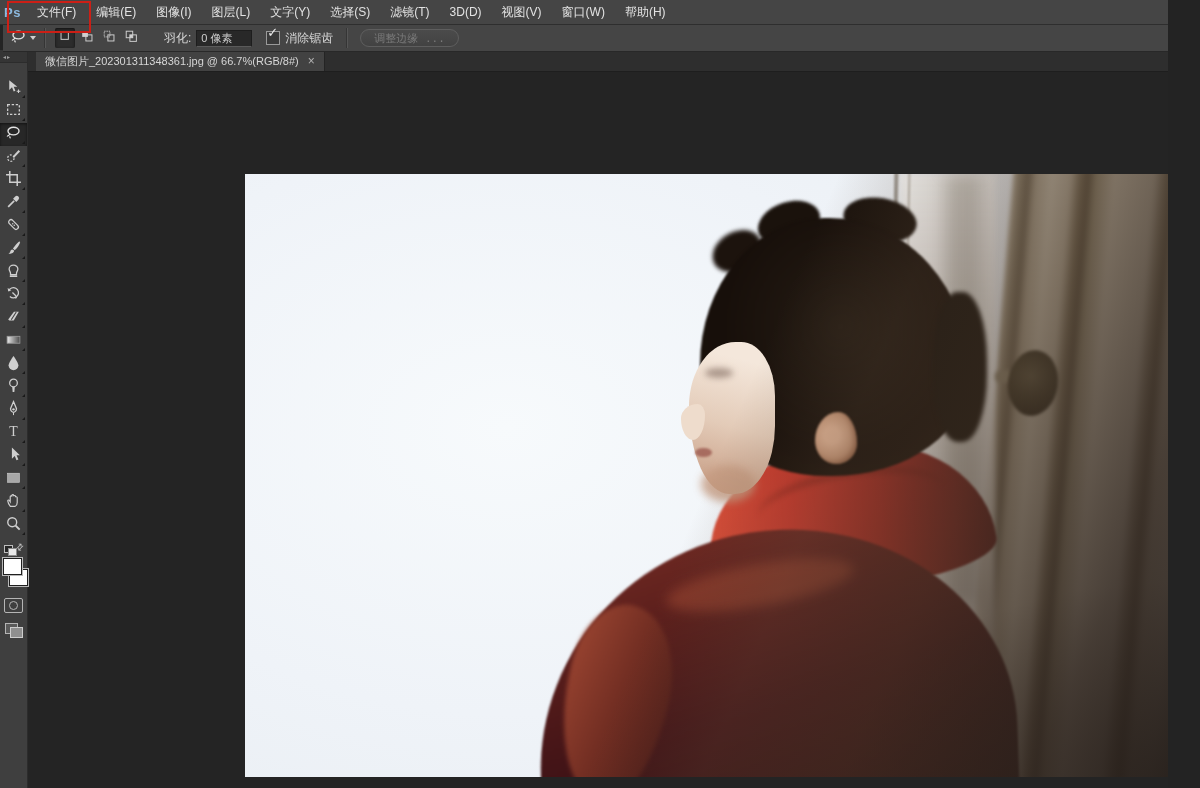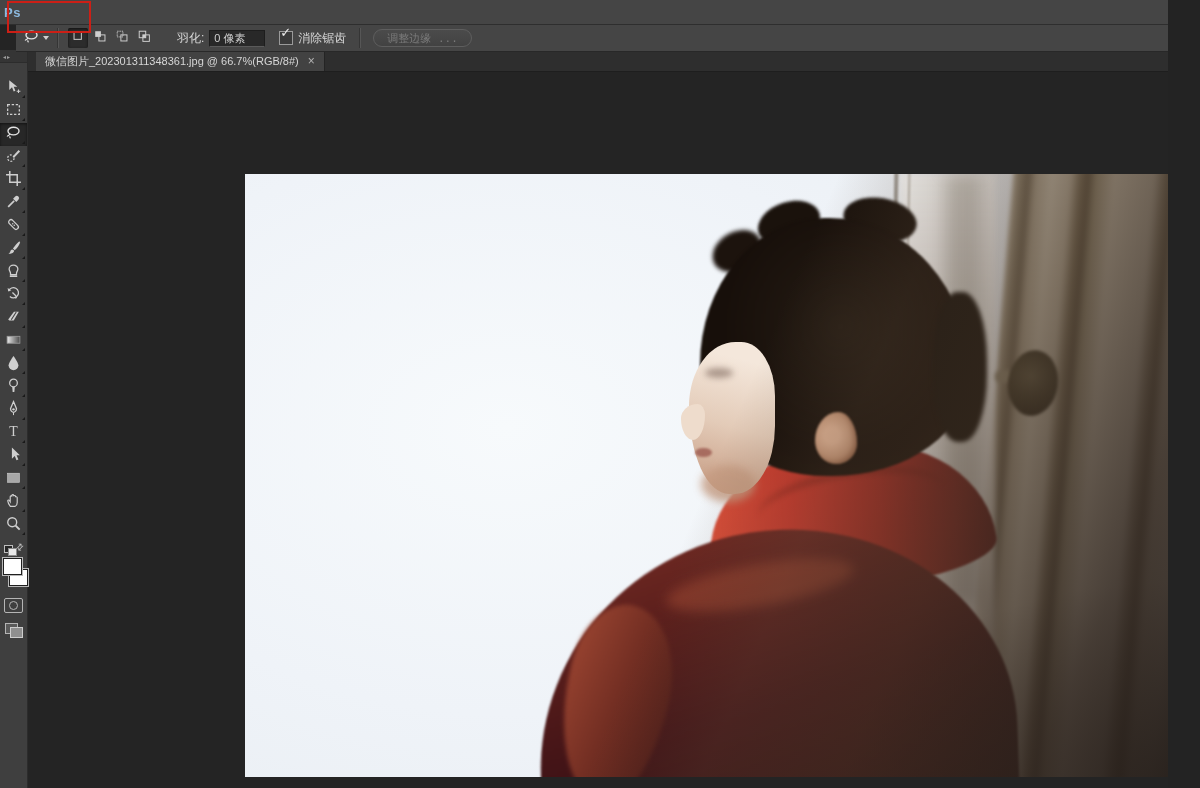--- a/index.html
+++ b/index.html
@@ -10,21 +10,21 @@
   .menu-bar{position:absolute;left:0;top:0;right:0;height:24px;background:#454545;
             border-bottom:1px solid #2e2e2e;display:flex;align-items:center;z-index:30;}
   .ps-logo{color:#8cb9de;font-weight:bold;font-size:13px;margin:0 6px 0 4px;letter-spacing:.5px;}
   .menu-item{color:#e2e2e2;font-size:12px;line-height:24px;padding:0 10px;cursor:default;}
 
   
   .annotation-box{position:absolute;left:7px;top:1px;width:80px;height:28px;
                   border:2px solid var(--annot,#cc1f16);z-index:60;pointer-events:none;}
 
   
-  .options-bar{position:absolute;left:16px;top:25px;right:0;height:26px;background:#454545;
+  .options-bar{position:absolute;left:3px;top:25px;right:0;height:26px;background:#454545;
                border-bottom:1px solid #282828;display:flex;align-items:center;z-index:29;font-size:12px;}
   .ob-tool{display:flex;align-items:center;margin-left:7px;}
   .ob-tool svg{width:17px;height:17px;}
   .caret{width:0;height:0;border-left:3.5px solid transparent;border-right:3.5px solid transparent;
          border-top:4px solid #cfcfcf;margin-left:3px;}
   .ob-sep{width:1px;height:20px;background:#353535;border-right:1px solid #565656;margin:0 8px;}
   .mode-btn{width:20px;height:20px;display:flex;align-items:center;justify-content:center;border-radius:2px;margin:0 1px;}
   .mode-btn svg{width:13px;height:13px;}
   .mode-btn.pressed{background:#2c2c2c;box-shadow:inset 0 1px 3px rgba(0,0,0,.65);}
   .ob-label{color:#d8d8d8;margin:0 5px;}
@@ -133,20 +133,33 @@
                 rgba(70,54,40,.55) 72%, rgba(46,36,30,.82) 88%, rgba(36,29,25,.92) 100%),
                 radial-gradient(ellipse 520px 300px at 100% 100%, rgba(28,22,18,.55), rgba(0,0,0,0) 65%);}
 </style>
 </head>
 <body>
 
 <div id="app" style="--annot: #cc1f16; --photo-bg: #eef2f7; --hair: #170f0a; --skin: #e3cbb8; --hood: #c8372b; --jacket: #431417; --knob: #403a2a; --fgcol: #ffffff; --bgcol: #ffffff;">
 
   <div class="menu-bar">
     <span class="ps-logo">Ps</span>
+    <div id="menu-items" style="display:flex;">
+        <span class="menu-item">文件(F)</span>
+        <span class="menu-item">编辑(E)</span>
+        <span class="menu-item">图像(I)</span>
+        <span class="menu-item">图层(L)</span>
+        <span class="menu-item">文字(Y)</span>
+        <span class="menu-item">选择(S)</span>
+        <span class="menu-item">滤镜(T)</span>
+        <span class="menu-item">3D(D)</span>
+        <span class="menu-item">视图(V)</span>
+        <span class="menu-item">窗口(W)</span>
+        <span class="menu-item">帮助(H)</span>
+      </div>
   </div>
 
   <div class="annotation-box"></div>
 
   <div class="options-bar">
     <div class="ob-tool">
       <span id="ob-lasso"><svg viewBox="0 0 16 16" fill="none" stroke="none">
             <ellipse cx="8" cy="6.6" rx="5.2" ry="3.6" stroke="#e4e4e4" stroke-width="1.3" fill="none"></ellipse>
             <path d="M4.8 9.4 C3.8 10.8 2.8 11.6 1.8 11.4 M4.4 11.6 C4.5 12.8 5.2 13.4 5.2 13.4" stroke="#e4e4e4" stroke-width="1.2" fill="none"></path>
           </svg></span>

